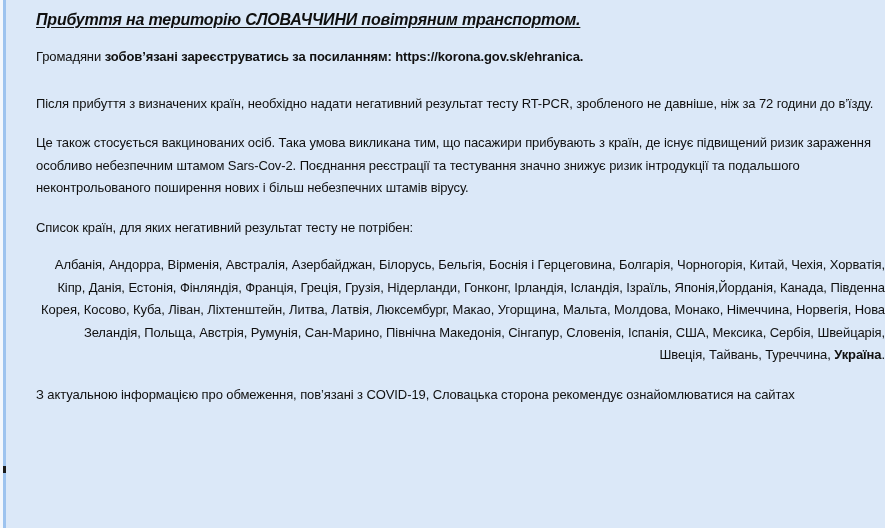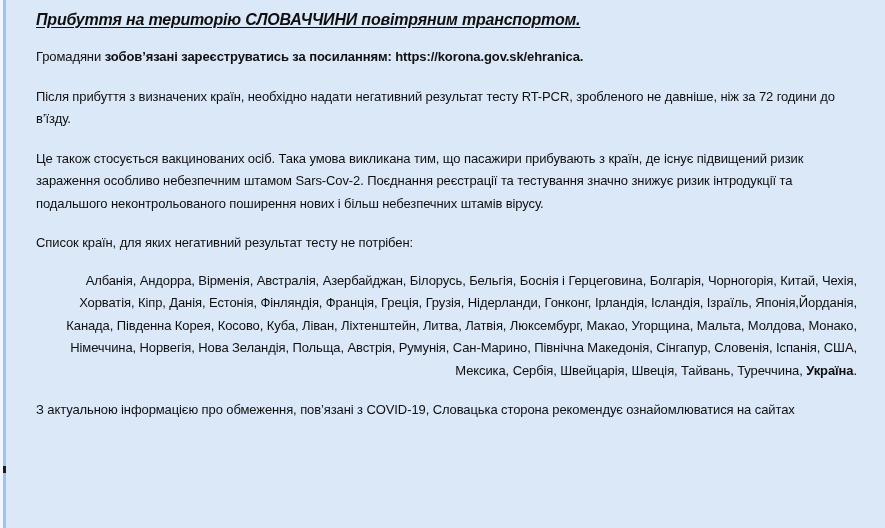--- a/index.html
+++ b/index.html
@@ -48,21 +48,21 @@
     top: 466px;
     width: 3px;
     height: 7px;
     background: #1a1a1a;
   }
 
   .content {
     position: absolute;
     left: 36px;
     top: 0;
-    right: 28px;
+    right: 0;
     height: 380px;
     box-sizing: border-box;
     color: #121212;
   }
 
   .para {
     margin: 0;
     font-size: 13px;
     line-height: 22.5px;
     letter-spacing: -0.1px;
@@ -76,21 +76,21 @@
     text-decoration: underline;
     text-underline-offset: 2px;
     font-size: 16px;
     line-height: 22px;
     margin-top: 9px;
     letter-spacing: -0.2px;
   }
 
   .p-lead   { margin-top: 15px; }
   .p-mindop { margin-top: 16px; }
-  .p-pcr    { margin-top: 17px; }
+  .p-pcr    { margin-top: 24px; }
   .p-vacc   { margin-top: 17px; }
   .p-listhdr{ margin-top: 17px; }
   .p-list   { margin-top: 15px; text-align: right; }
   .p-footer { margin-top: 17px; }
 
   .b { font-weight: bold; }
 </style>
 </head>
 <body>
 

